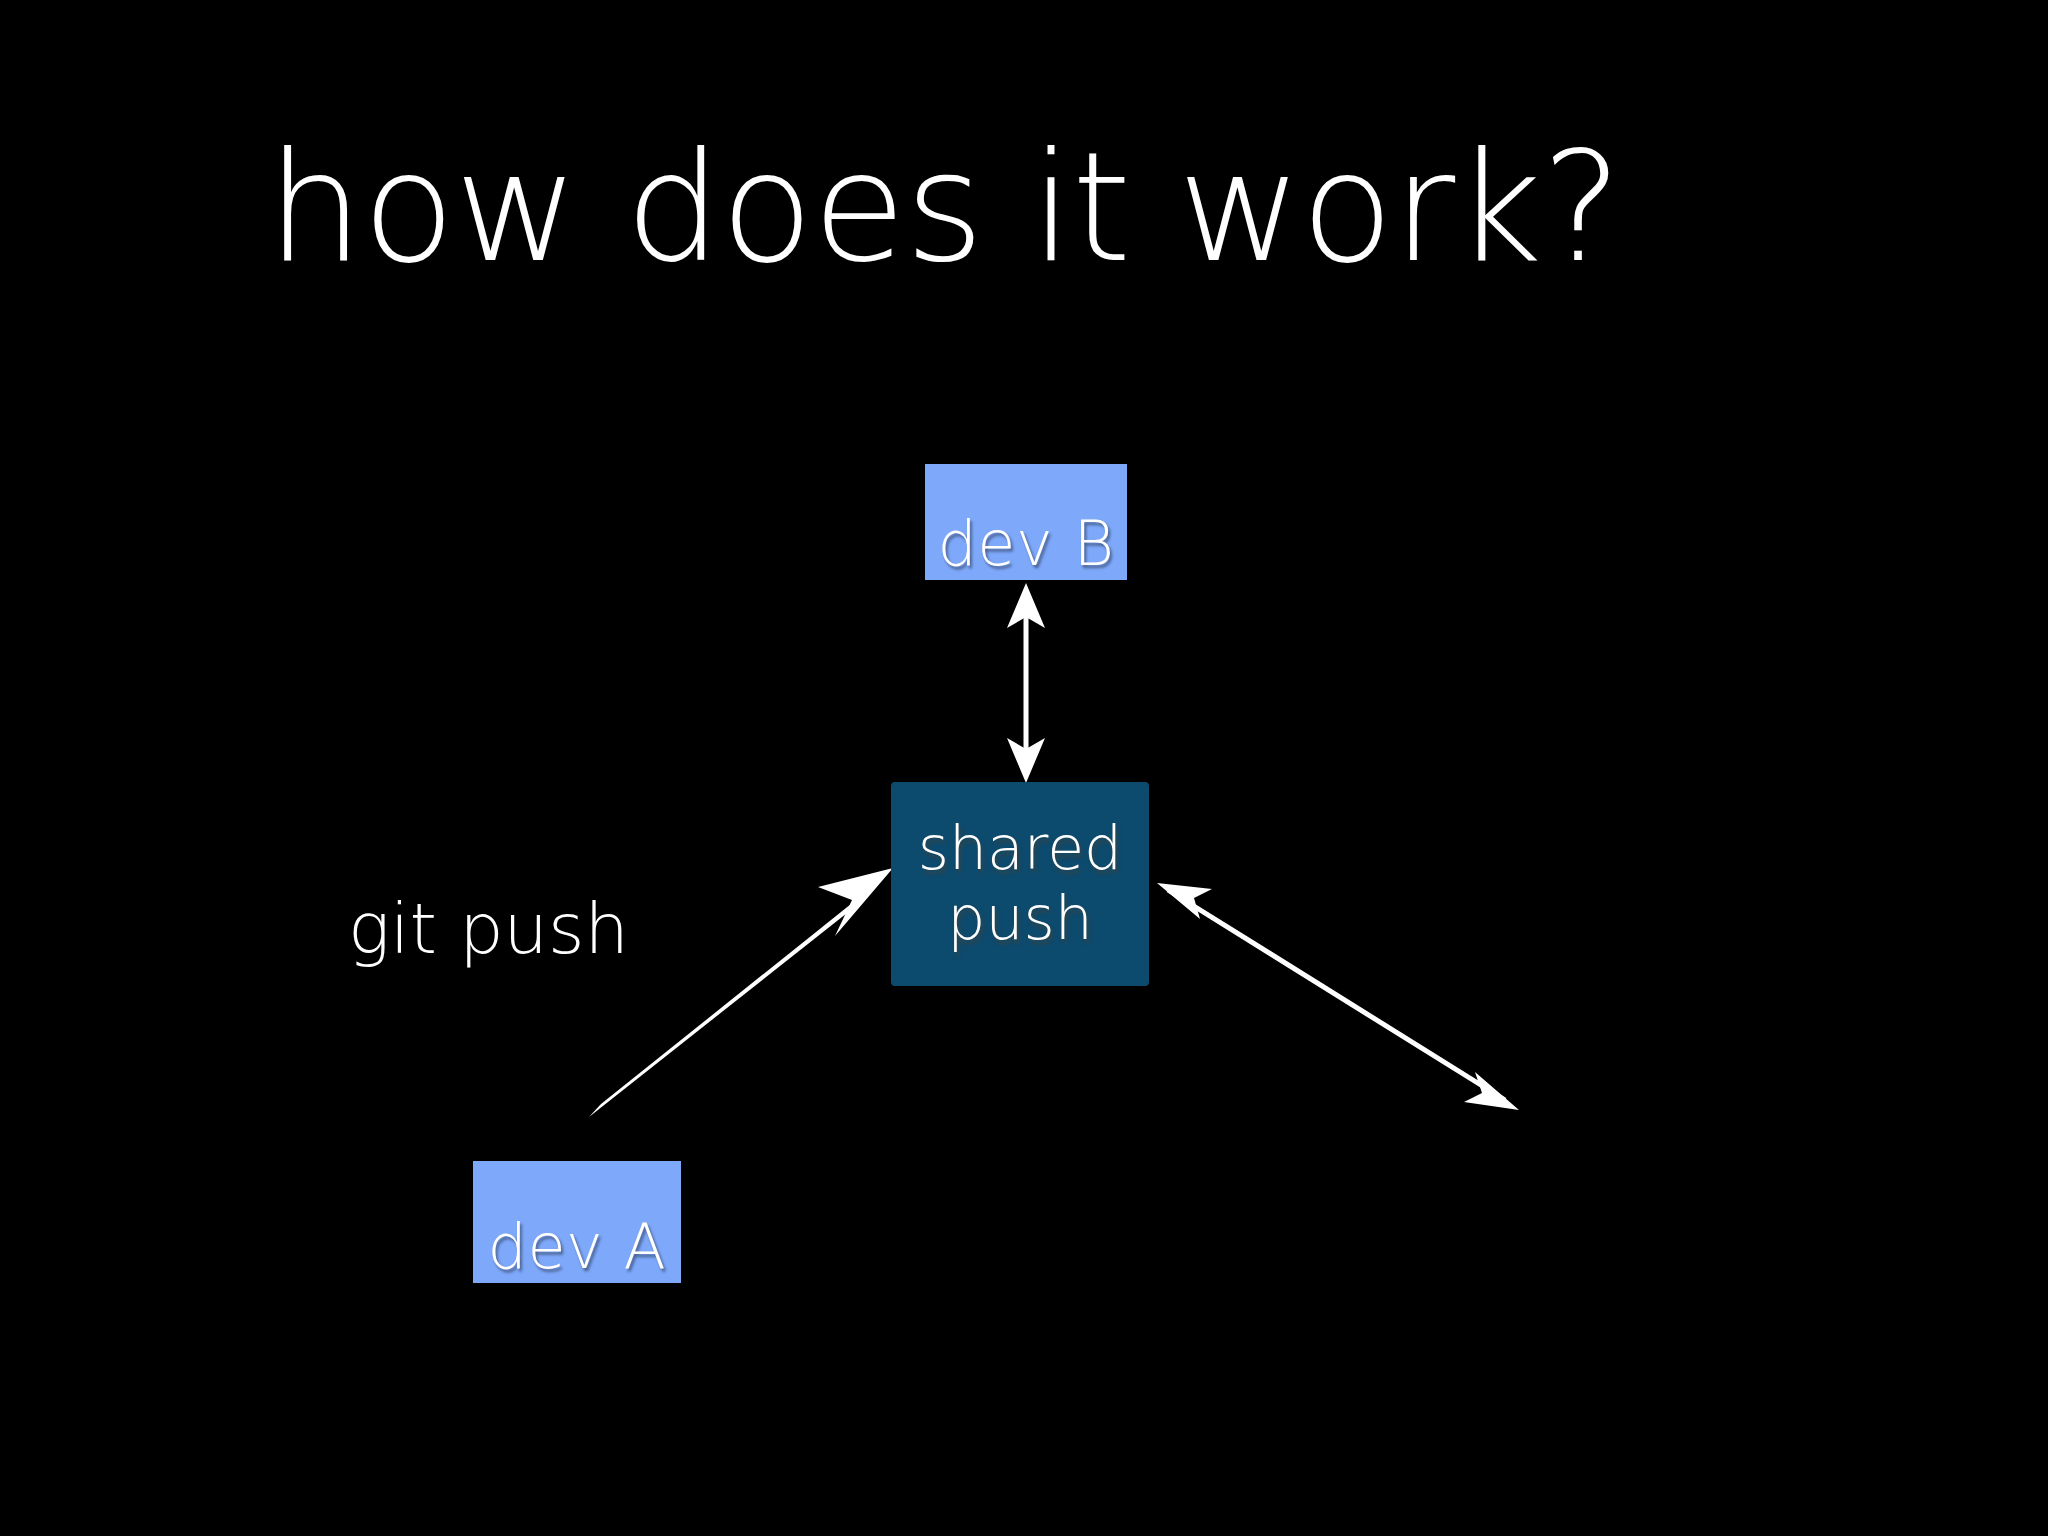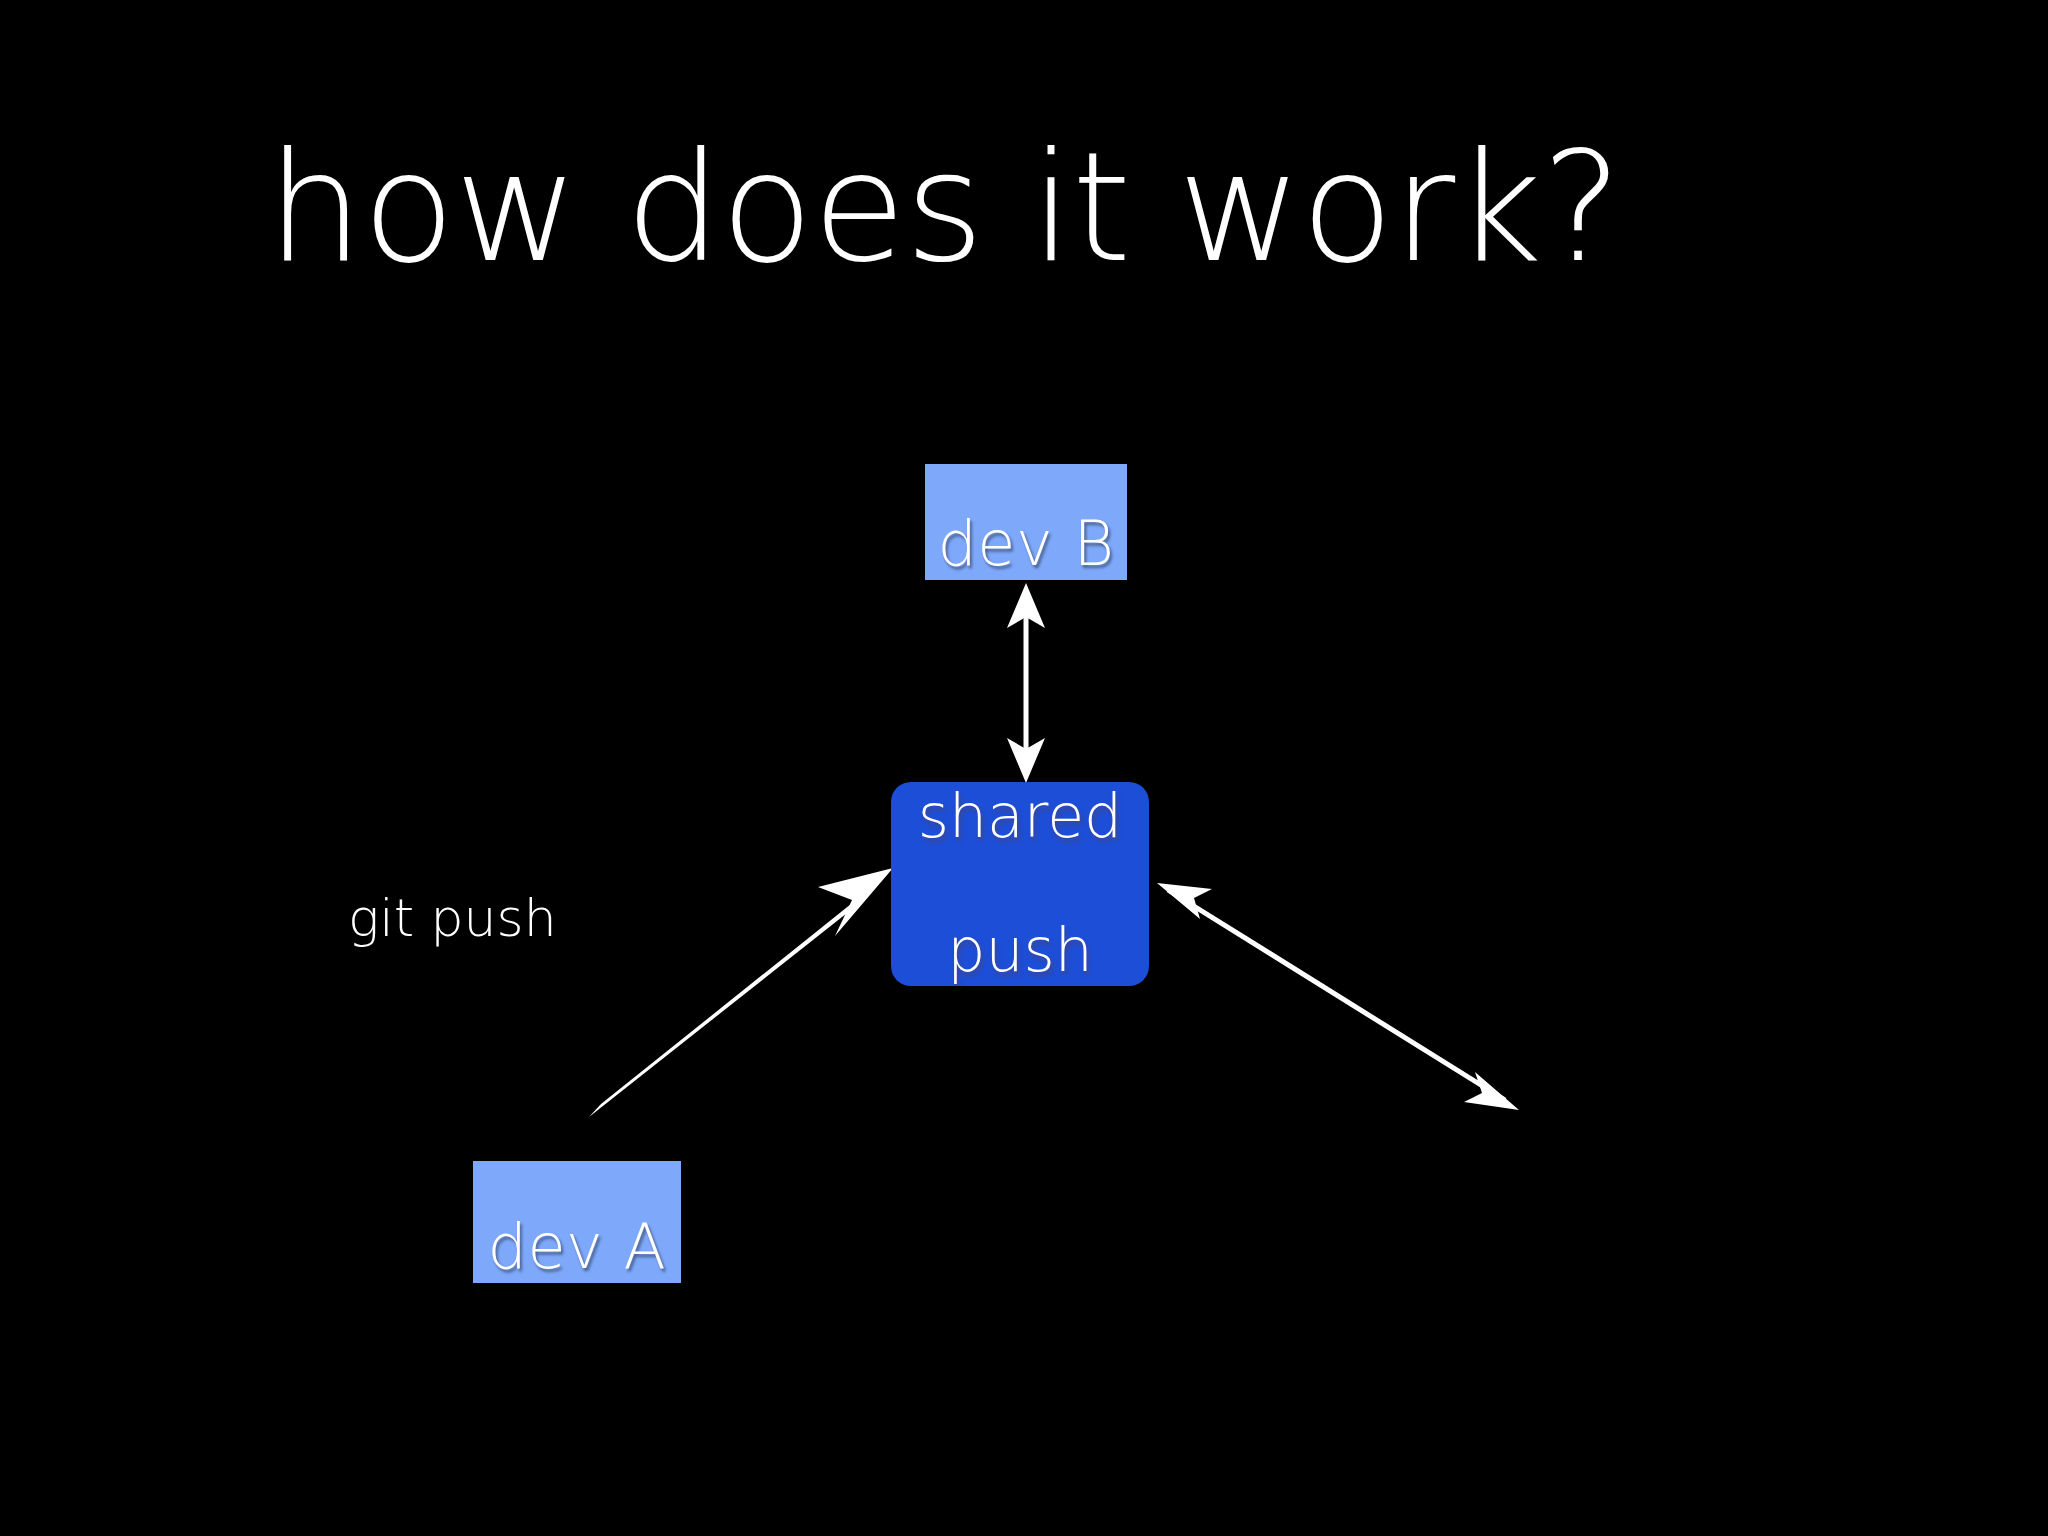--- a/index.html
+++ b/index.html
@@ -88,42 +88,41 @@
     top: 1112px;
     width: 202px;
     height: 122px;
   }
 
   #node-shared-repo {
     left: 891px;
     top: 782px;
     width: 258px;
     height: 204px;
-    background: #1d4ed8;
-    border-radius: 20px;
+    background: #0c4a6e;
+    border-radius: 4px;
     flex-direction: column;
     font-size: 60px;
     line-height: 1.16;
     text-shadow: 2px 4px 4px rgba(120,60,0,0.40);
-    justify-content: space-between;
   }
   #node-shared-repo .repo-line {
     display: block;
     text-align: center;
   }
 
   
   #label-git-push {
     position: absolute;
     left: 348px;
     top: 888px;
     color: #ffffff;
     font-family: "DejaVu Sans", sans-serif;
     font-weight: 300;
-    font-size: 52px;
+    font-size: 70px;
     letter-spacing: 0px;
     white-space: nowrap;
     -webkit-font-smoothing: antialiased;
   }
 </style>
 </head>
 <body>
 
 <div id="slide">
 

